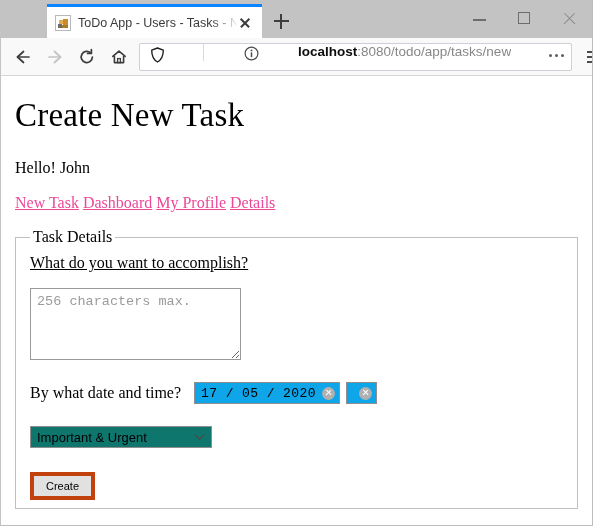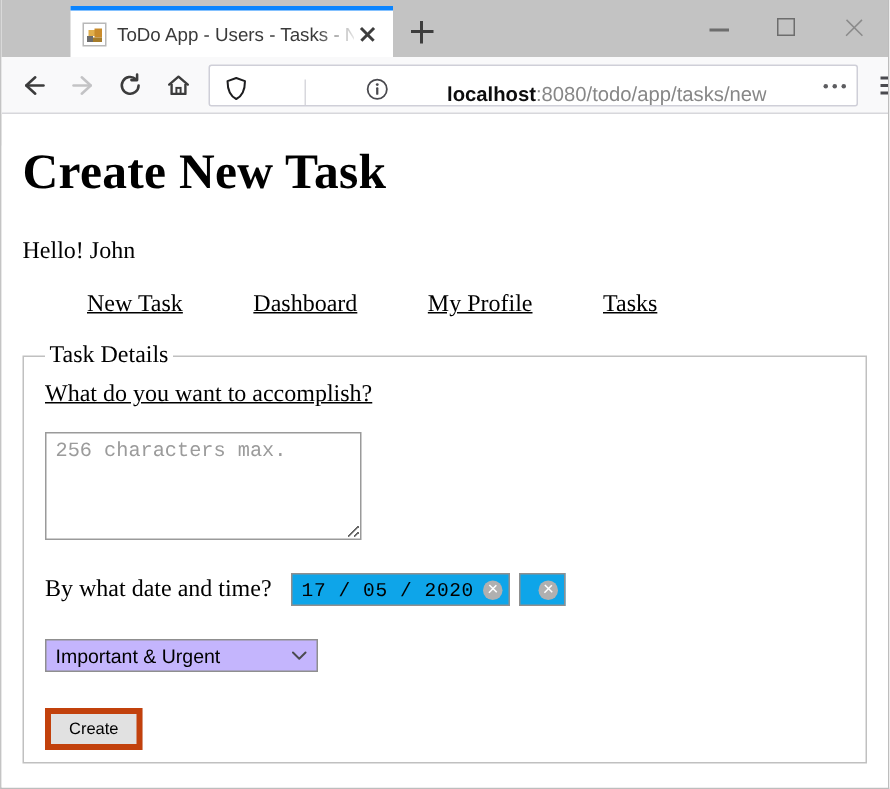--- a/index.html
+++ b/index.html
@@ -171,21 +171,21 @@
   svg { display: block; }
 
   #url-bar {
     flex: 1 1 auto;
     height: 28px;
     margin: 0 6px 0 4px;
     background: #ffffff;
     border: 1px solid #cfcfd8;
     border-radius: 2px;
     display: flex;
-    align-items: flex-end;
+    align-items: flex-start;
     box-sizing: border-box;
     padding: 0 2px 0 6px;
     gap: 32px;
   }
   #shield-icon-wrap {
     width: 22px; height: 22px;
     display: flex; align-items: center; justify-content: center;
     flex: 0 0 22px;
   }
   #url-separator {
@@ -235,36 +235,35 @@
     position: relative;
     height: 449px;
     background: #ffffff;
     padding: 0 14px;
     box-sizing: border-box;
     font-family: "Liberation Serif", serif;
     color: #000000;
   }
   #page-title {
     font-size: 33px;
-    font-weight: bold;
+    font-weight: normal;
     margin: 21px 0 0 0;
     letter-spacing: 0.2px;
   }
   #greeting {
     font-size: 16px;
     margin: 25px 0 0 0;
   }
   #nav-links {
     font-size: 16px;
     margin: 17px 0 0 0;
   }
   #nav-links a {
-    color: #000000;
+    color: #ec4899;
     text-decoration: underline;
-    margin-left: 43px;
   }
   #task-details-fieldset {
     margin: 16px 0 0 0;
     padding: 2px 14px 14px 14px;
     border: 1px solid #c0c0c0;
     box-sizing: border-box;
     width: 100%;
     height: 281px;
   }
   #task-details-fieldset legend {
@@ -336,21 +335,21 @@
     margin: 22px 0 0 0;
     display: flex;
     align-items: center;
   }
   #priority-row .form-label { margin-right: 6px; }
   #priority-select {
     width: 182px;
     height: 22px;
     box-sizing: border-box;
     border: 1px solid #8f8f8f;
-    background: #c4b5fd;
+    background: #0f766e;
     display: flex;
     align-items: center;
     padding: 0 6px;
     font-family: "Liberation Sans", sans-serif;
     font-size: 13px;
     color: #000000;
     position: relative;
   }
   #priority-select-value {
     flex: 1 1 auto;
@@ -464,21 +463,21 @@
     </div>
 
   </div>
 
   <div id="page-content">
 
     <h1 id="page-title">Create New Task</h1>
 
     <p id="greeting">Hello! John</p>
 
-    <p id="nav-links"><a href="#">New Task</a> <a href="#">Dashboard</a> <a href="#">My Profile</a> <a href="#">Tasks</a></p>
+    <p id="nav-links"><a href="#">New Task</a> <a href="#">Dashboard</a> <a href="#">My Profile</a> <a href="#">Details</a></p>
 
     <fieldset id="task-details-fieldset">
       <legend>Task Details</legend>
 
       <div id="task-row-prompt" class="form-label">What do you want to accomplish?</div>
 
       <textarea id="task-description-input" placeholder="256 characters max." style=""></textarea>
 
       <div id="datetime-row">
         <span class="form-label">By what date and time?</span>

